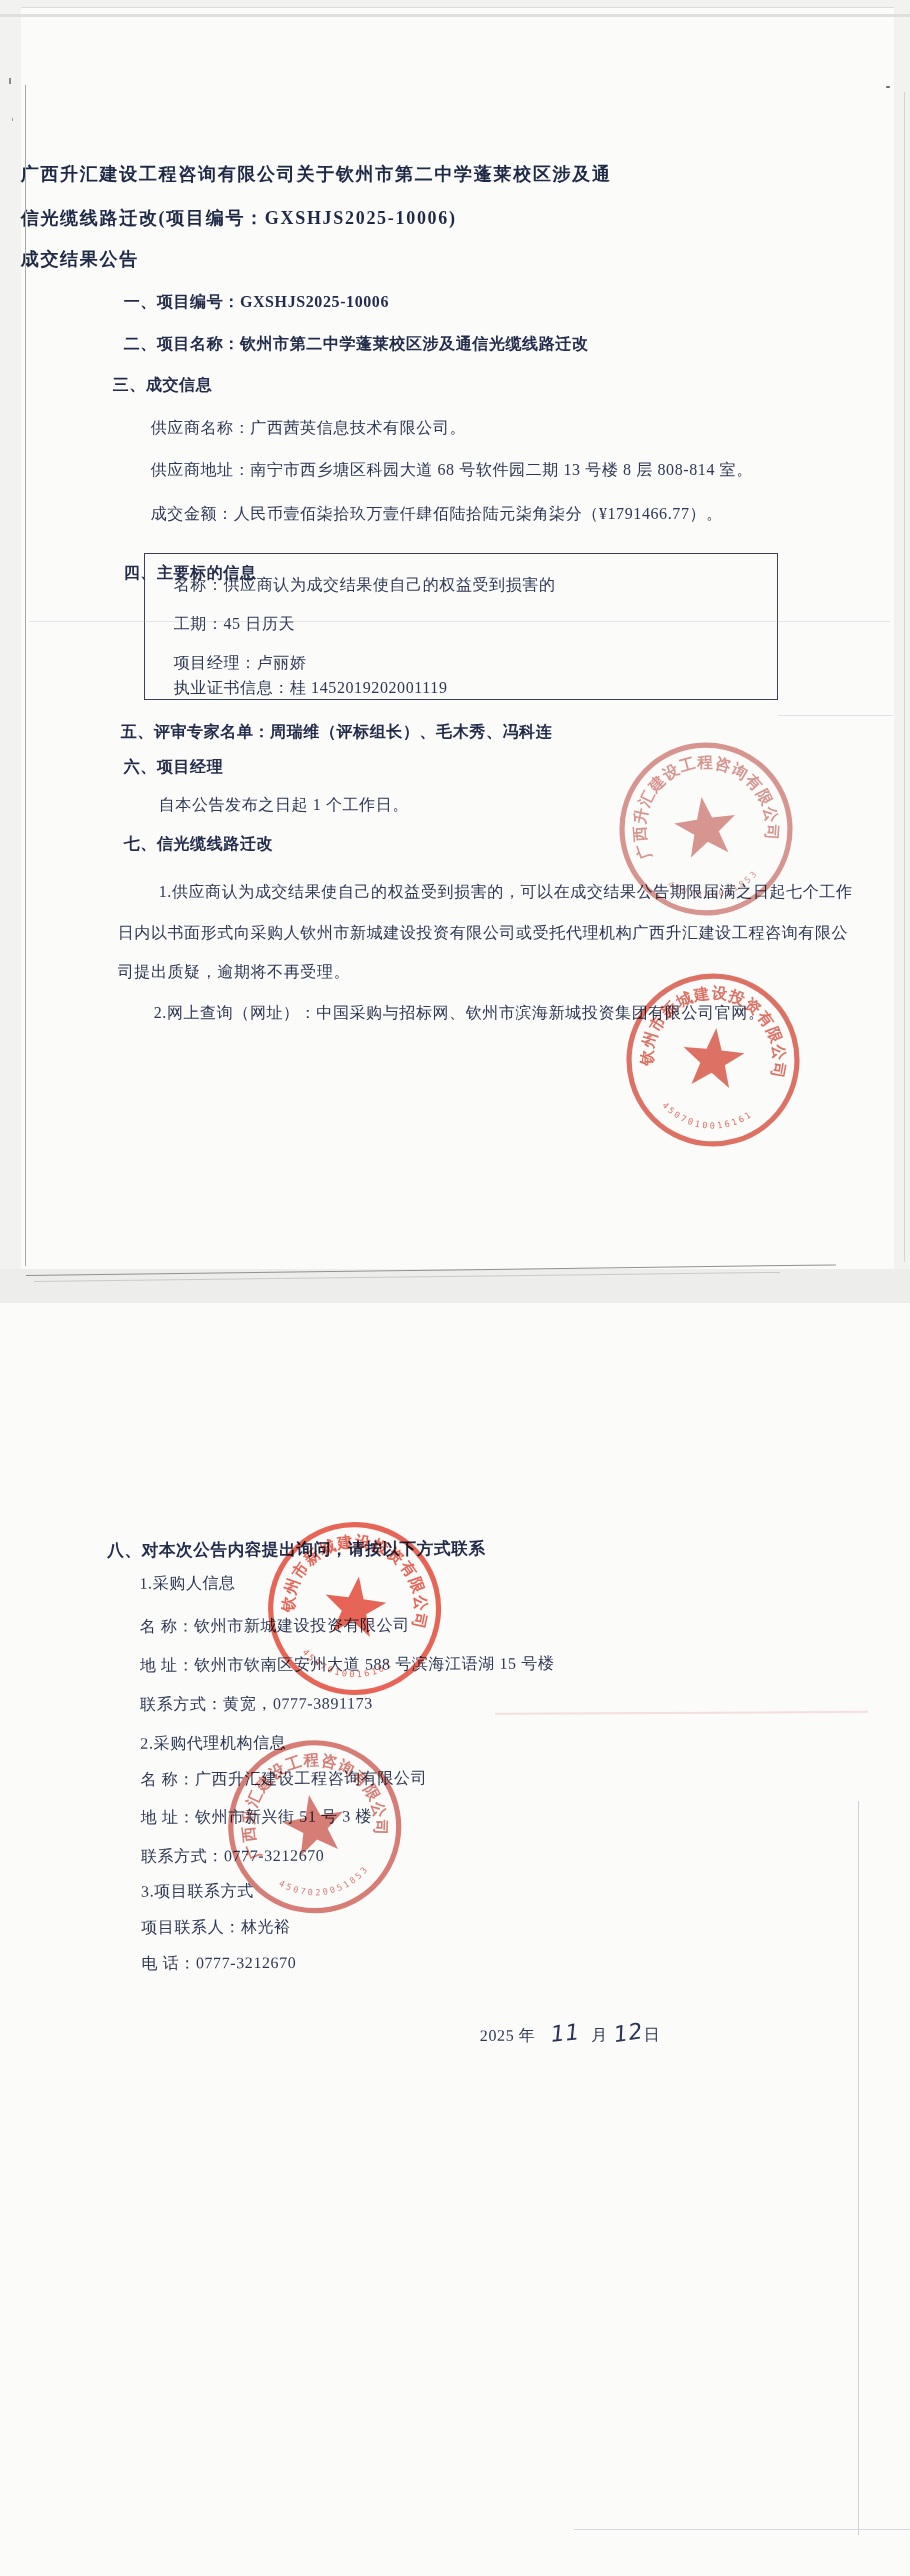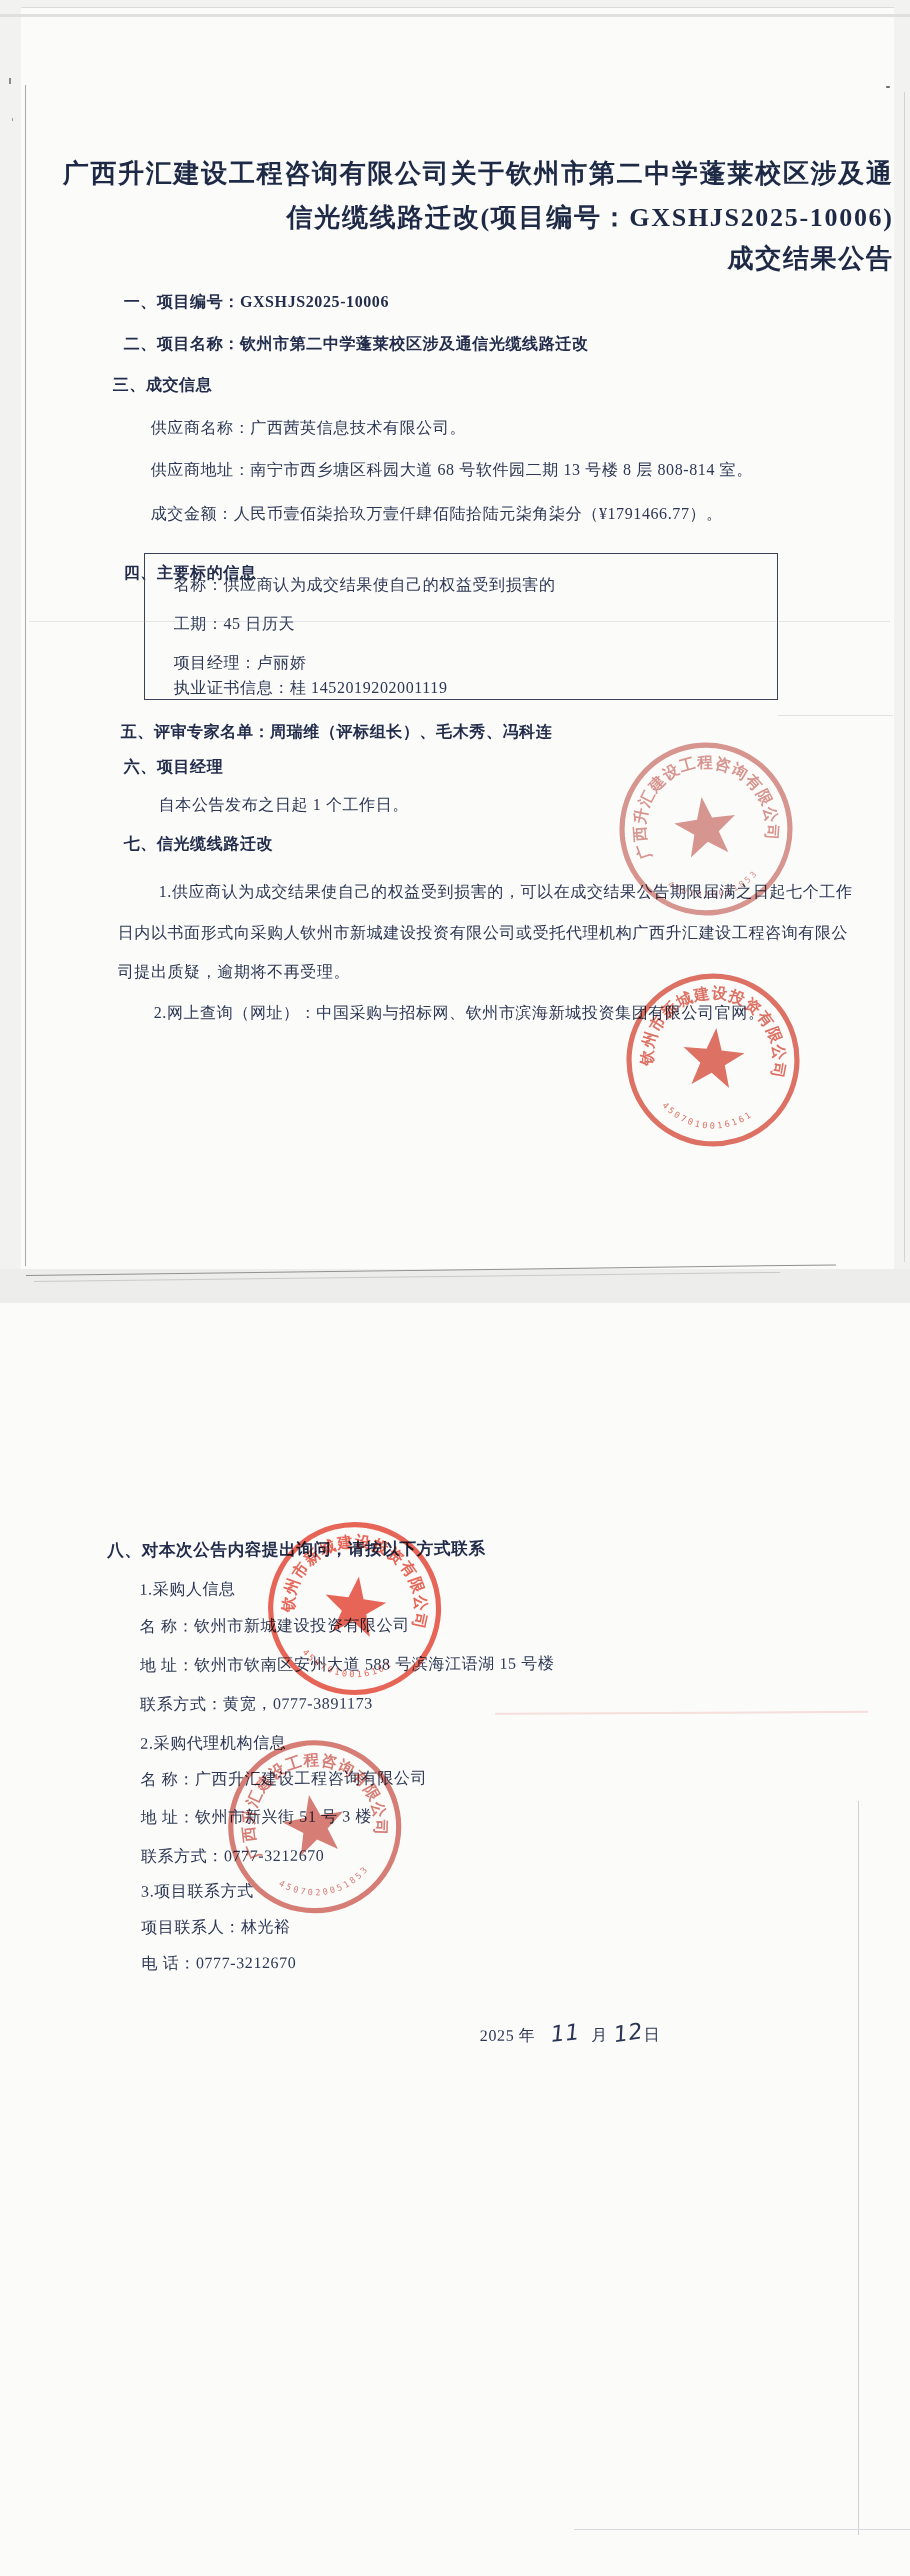--- a/index.html
+++ b/index.html
@@ -12,21 +12,21 @@
   .page{position:absolute;background:#fbfbfa;}
   #page1{left:20.7px;top:6.9px;width:873px;height:1261px;border-top:0.6px solid #dcdcd8;}
   #page2{left:0;top:1303px;width:910px;height:1273px;}
   #page2-inner{position:absolute;inset:0;transform:rotate(-0.3deg);transform-origin:50% 0;}
   .gap-band{position:absolute;left:0;top:1269px;width:910px;height:34px;background:#ededeb;}
   .line{
     position:absolute;white-space:nowrap;
     font-size:16px;line-height:19.5px;color:#2d3753;letter-spacing:0.6px;
   }
   .heading{font-weight:600;color:#232d4b;}
-  .title{left:0;right:0;text-align:right;font-size:26px;line-height:26px;font-weight:700;color:#1e2946;letter-spacing:1.7px;}
+  .title{left:0;right:0;text-align:left;font-size:18px;line-height:26px;font-weight:700;color:#1e2946;letter-spacing:1.7px;}
   .box{position:absolute;border:1.1px solid #3b4257;background:transparent;}
   .stamp{position:absolute;width:184px;height:184px;mix-blend-mode:multiply;}
   .seal-name{font-size:27px;letter-spacing:2px;font-weight:600;font-family:"Liberation Serif","DejaVu Serif",serif;}
   .seal-num{font-size:15px;letter-spacing:4.5px;font-family:"DejaVu Sans Mono",monospace;}
   .hw{
     display:inline-block;font-family:"DejaVu Sans",sans-serif;font-style:italic;
     font-size:22px;color:#2a3555;transform:rotate(-5deg);line-height:19.5px;
   }
   .hw-month{margin:0 11.5px 0 15px;}
   .hw-day{margin:0 1.1px 0 5.7px;transform:rotate(-8deg);}
@@ -92,21 +92,21 @@
 
   <div class="artifact" style="left:8px;top:613px;width:861px;height:1.1px;background:rgba(175,180,192,.3)"></div>
   <div class="artifact" style="left:757px;top:707px;width:115px;height:0.6px;background:rgba(175,180,192,.35)"></div>
 </div>
 
 <div class="page" id="page2">
  <div id="page2-inner">
 
   <div class="line heading" style="left:106px;top:236px;font-size:16.6px">八、对本次公告内容提出询问，请按以下方式联系</div>
 
-  <div class="line" style="left:138px;top:275px">1.采购人信息</div>
+  <div class="line" style="left:138px;top:269px">1.采购人信息</div>
   <div class="line" style="left:138px;top:312px">名 称：钦州市新城建设投资有限公司</div>
   <div class="line" style="left:138px;top:351px">地 址：钦州市钦南区安州大道 588 号滨海江语湖 15 号楼</div>
   <div class="line" style="left:138px;top:390px">联系方式：黄宽，0777-3891173</div>
 
   <div class="line" style="left:138px;top:429px">2.采购代理机构信息</div>
   <div class="line" style="left:138px;top:465px">名 称：广西升汇建设工程咨询有限公司</div>
   <div class="line" style="left:138px;top:503px">地 址：钦州市新兴街 51 号 3 楼</div>
   <div class="line" style="left:138px;top:542px">联系方式：0777-3212670</div>
 
   <div class="line" style="left:138px;top:577px">3.项目联系方式</div>

